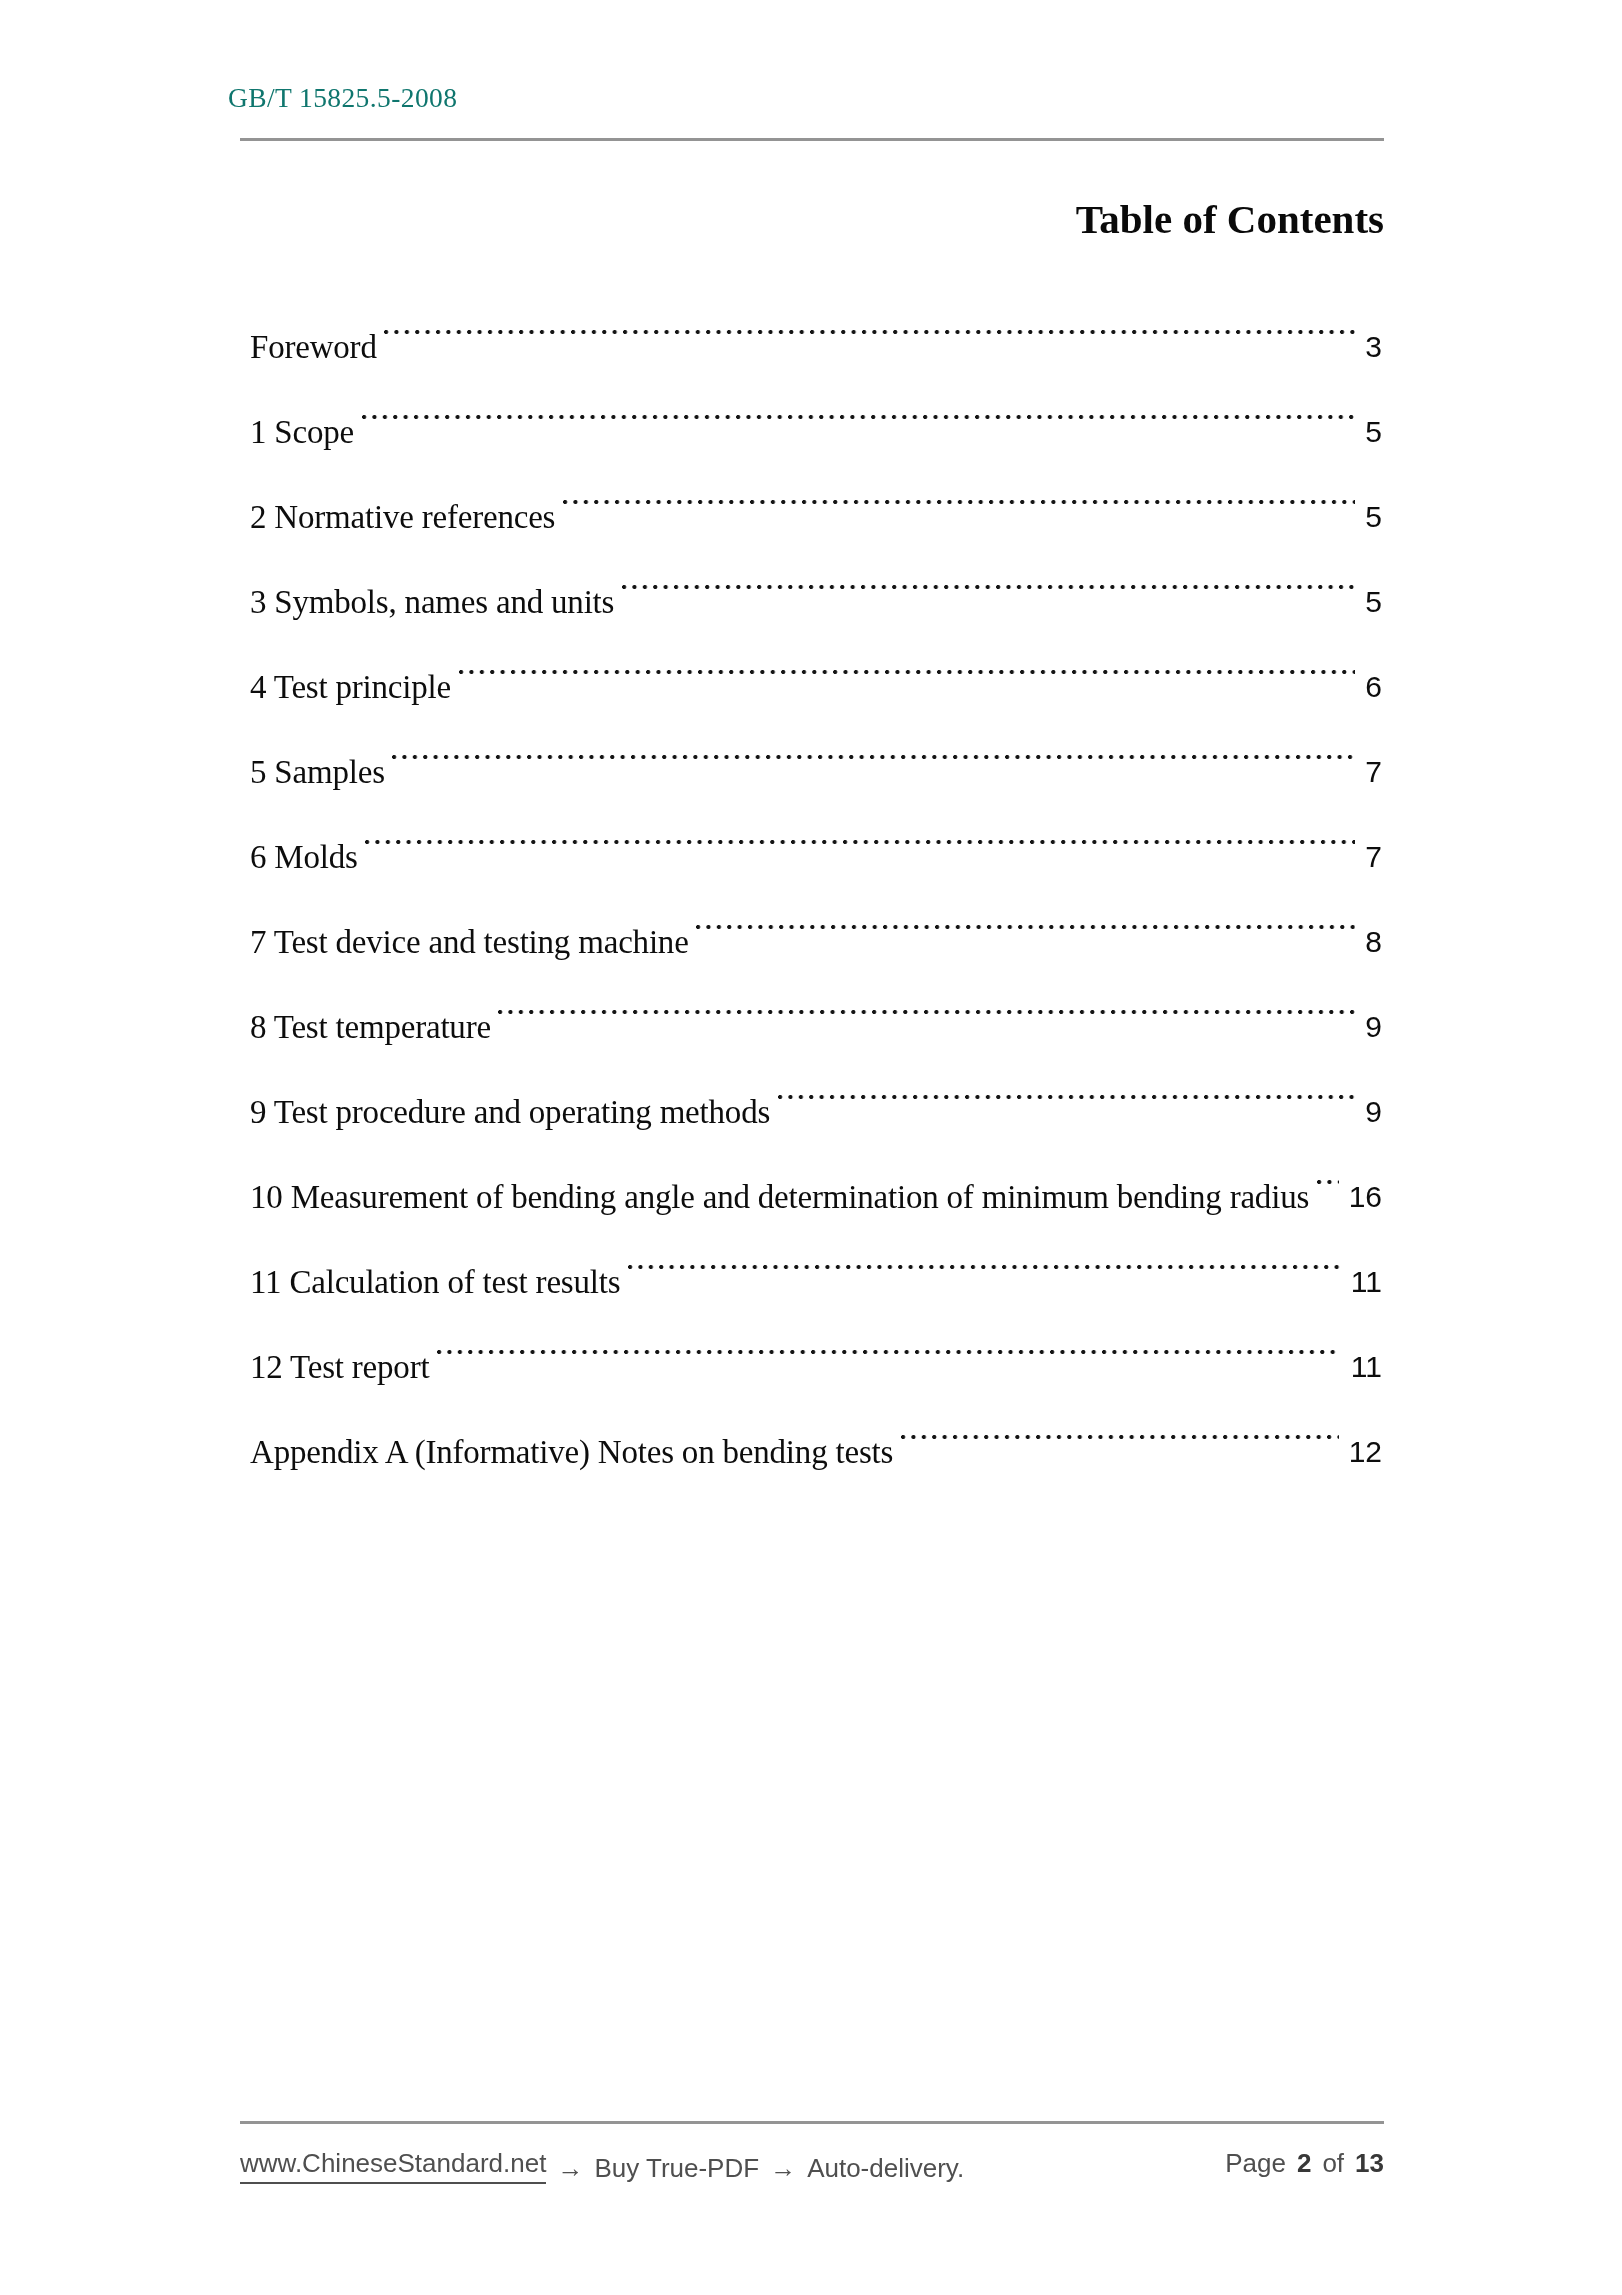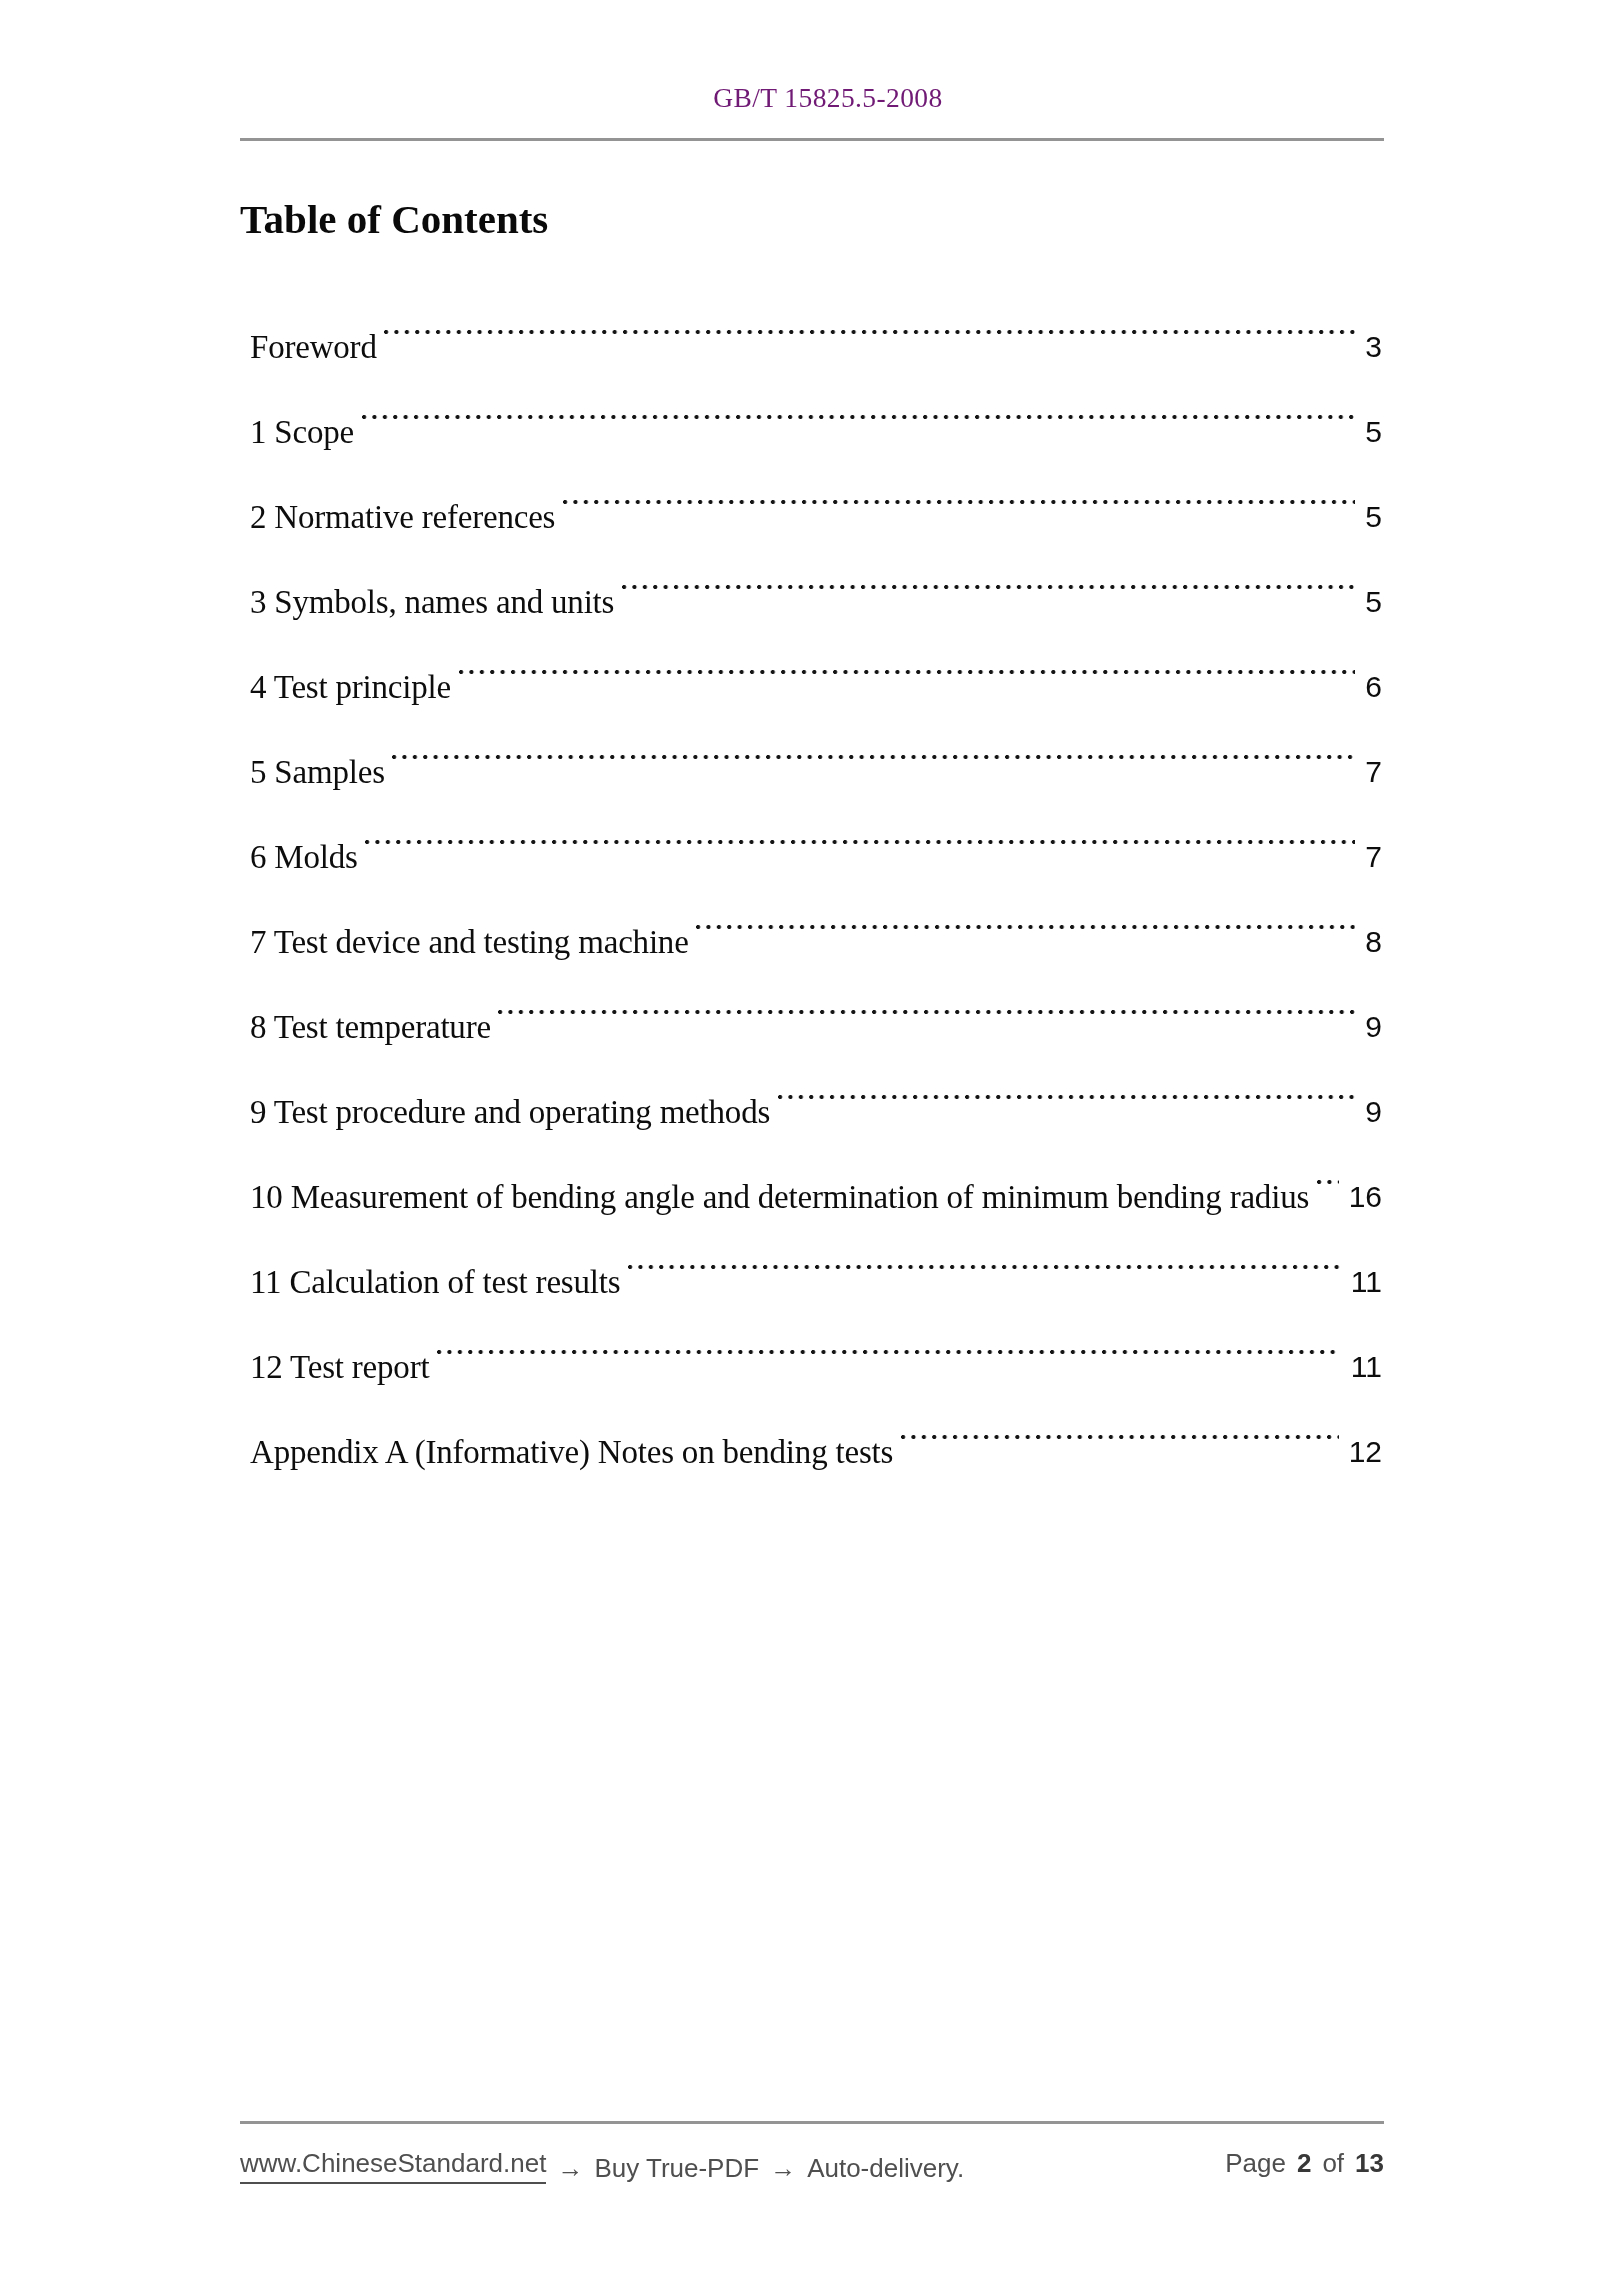--- a/index.html
+++ b/index.html
@@ -7,37 +7,37 @@
     position: relative;
     width: 1623px;
     height: 2295px;
     background: #ffffff;
     font-family: "Liberation Serif", "DejaVu Serif", serif;
     color: #0d0d0d;
     overflow: hidden;
   }
   .doc-header {
     position: absolute;
-    left: 256px; width: 1144px; top: 82px;
-    text-align: center;
+    left: 228px; width: 1144px; top: 82px;
+    text-align: left;
     font-size: 27.5px;
-    color: #701a75;
+    color: #0f766e;
     letter-spacing: 0.4px;
   }
   .rule {
     position: absolute;
     left: 240px; width: 1144px; height: 2.5px;
     background: #949494;
   }
   .rule-header { top: 138px; }
   .rule-footer { top: 2121px; }
   .page-title {
     position: absolute;
     left: 240px; width: 1144px; top: 195px;
-    text-align: left;
+    text-align: right;
     font-size: 41px;
     font-weight: bold;
     color: #0a0a0a;
   }
   .toc {
     position: absolute;
     left: 250px; width: 1132px; top: 330px;
   }
   .toc-row {
     display: flex;

